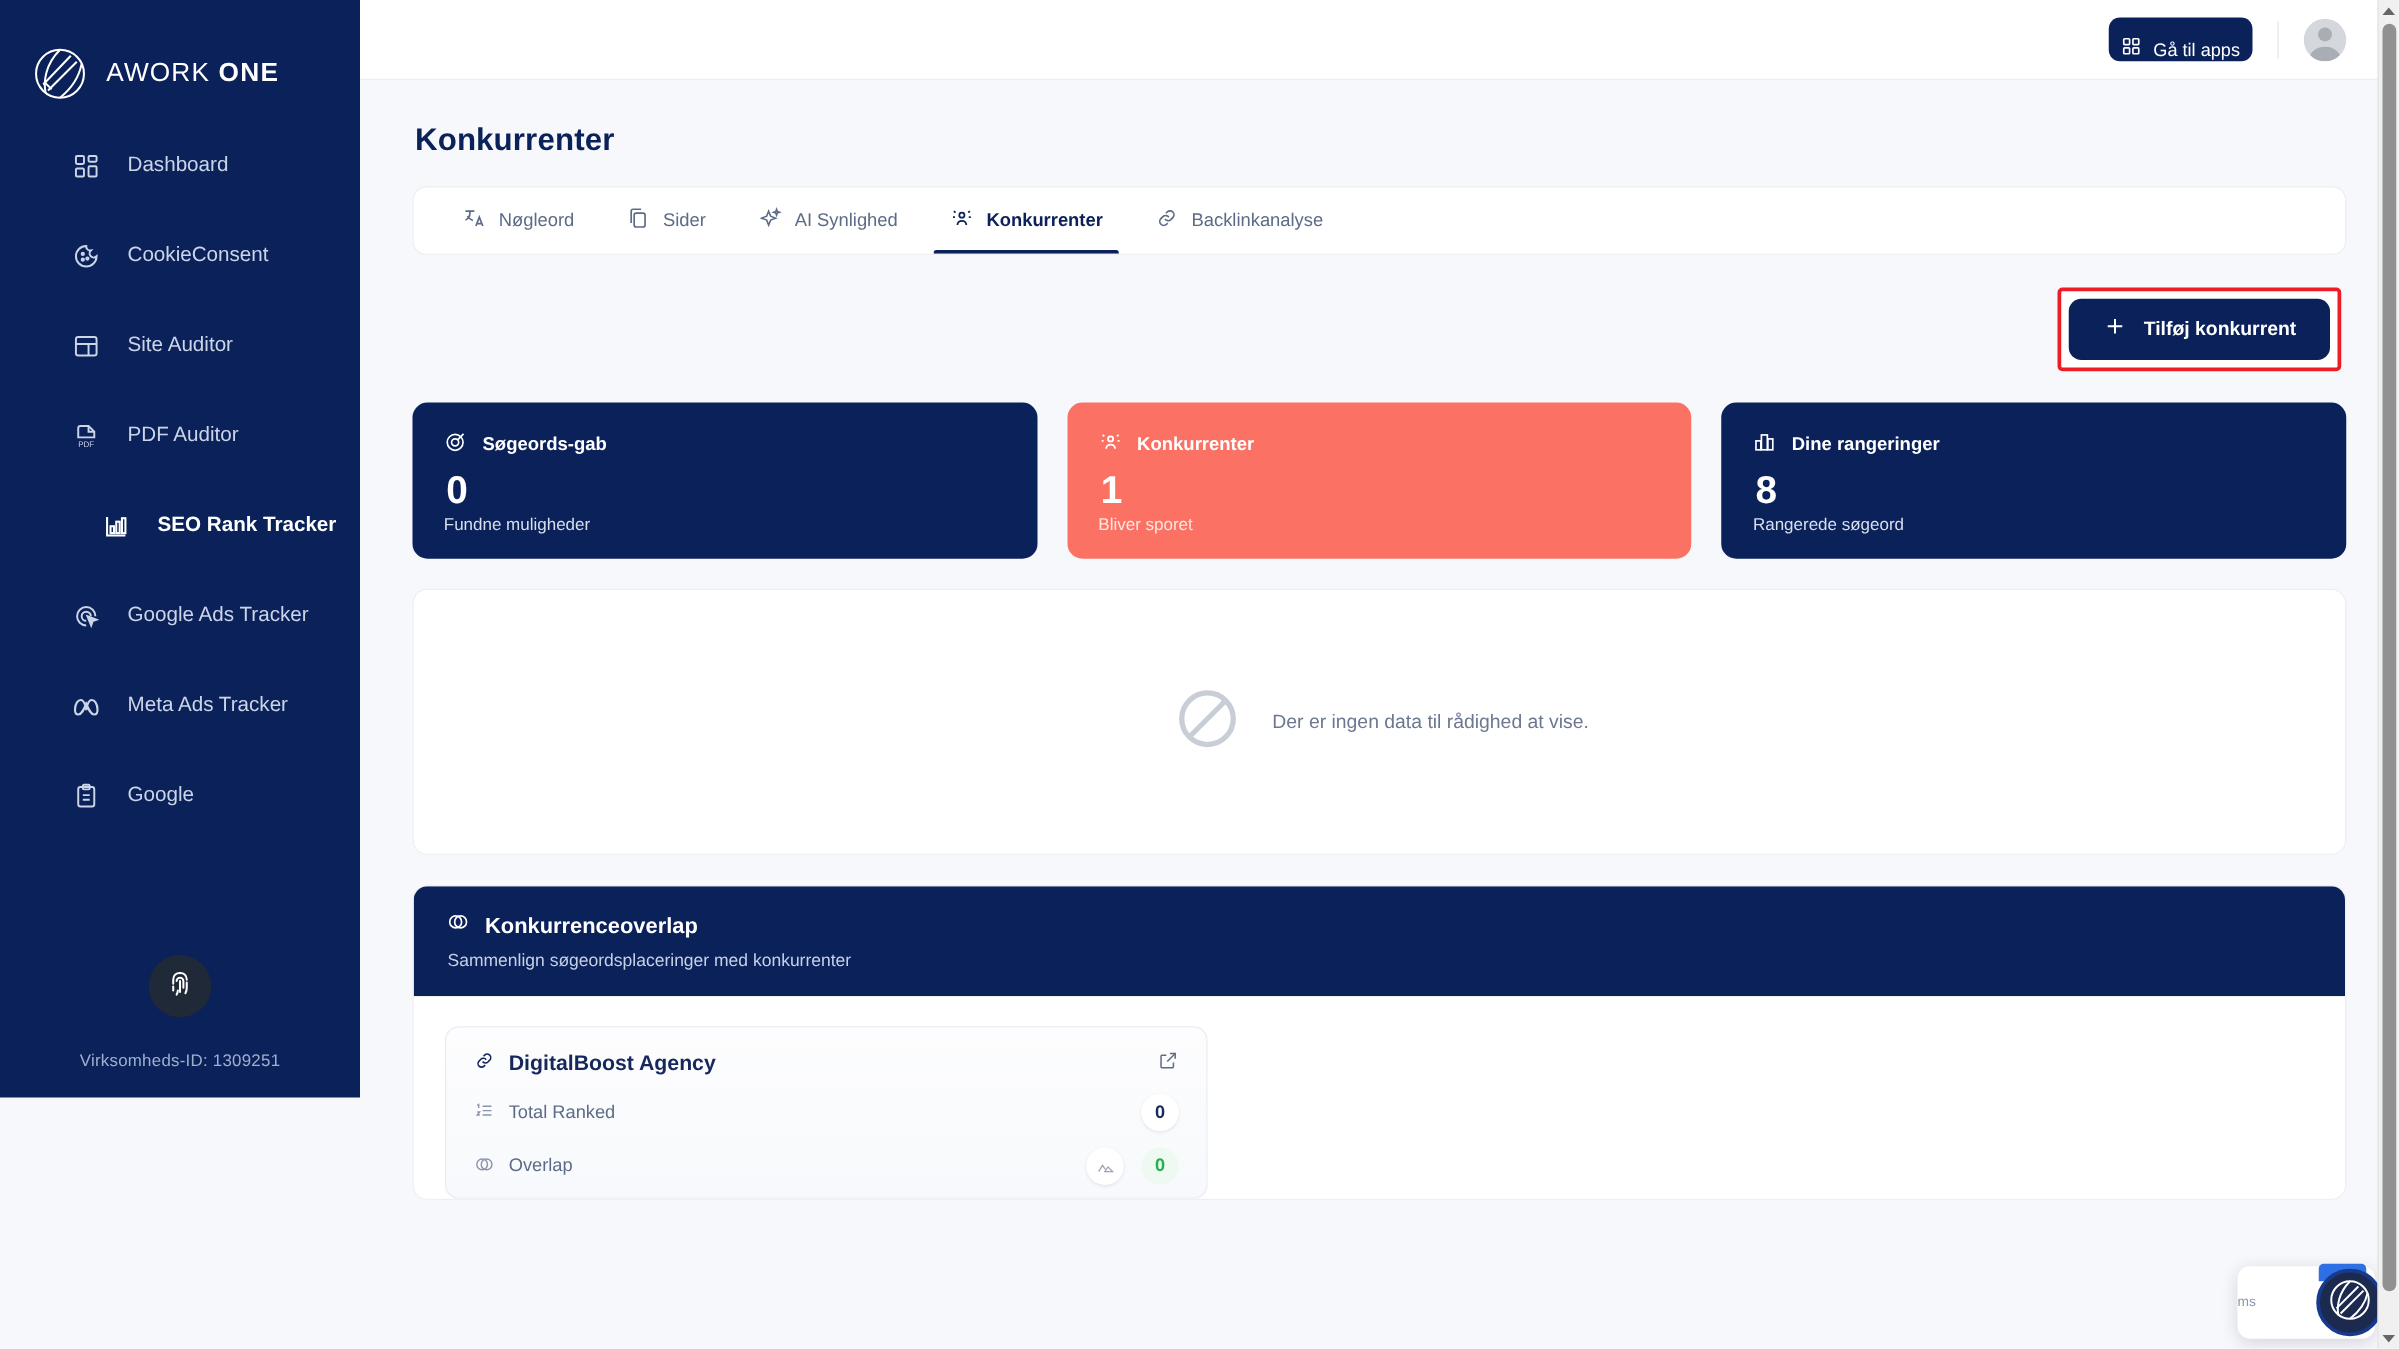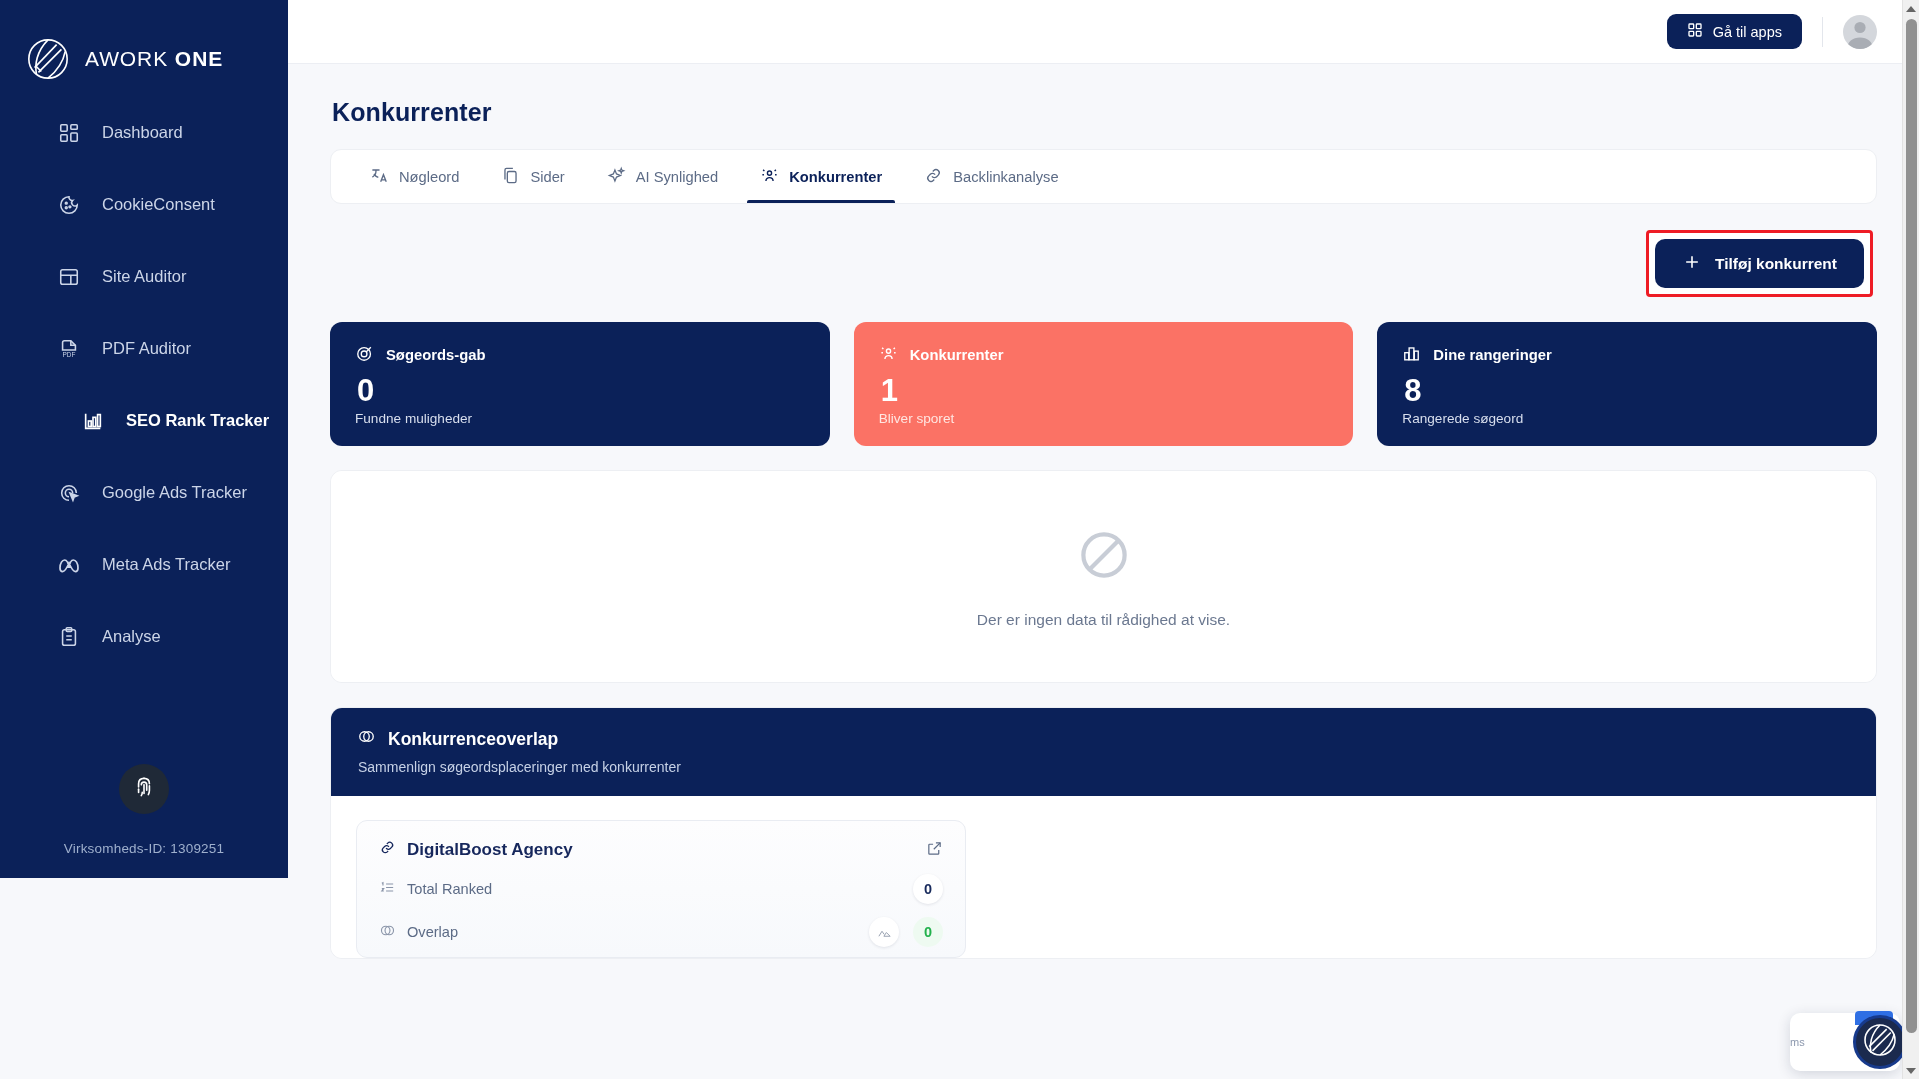--- a/index.html
+++ b/index.html
@@ -58,24 +58,24 @@
     flex: 1; height: 1079px; position: relative;
     background: #f7f8fb; overflow: hidden;
   }
   .topbar {
     height: 64px; background: #ffffff;
     border-bottom: 1px solid #eceef3;
     display: flex; align-items: center; justify-content: flex-end;
     padding-right: 42px; gap: 0px;
   }
   .apps-btn {
-    display: flex; align-items: center; gap: 10px;
+    display: flex; align-items: flex-end; gap: 10px;
     background: #0b2159; color: #fff;
     border: none; border-radius: 9px;
-    height: 35px; padding: 0 20px;
+    height: 35px; padding: 0 10px;
     font-size: 14.5px; font-family: inherit; cursor: pointer;
   }
   .topbar-divider { width: 1px; height: 30px; background: #e3e6ec; margin: 0 20px; }
   .avatar {
     width: 34px; height: 34px; border-radius: 50%;
     background: #d4d7dc; display: flex; align-items: flex-end; justify-content: center;
     overflow: hidden; cursor: pointer;
   }
 
   .content { padding: 0 42px; }
@@ -126,21 +126,21 @@
   .stat-sub { font-size: 13.6px; color: #d8dfee; }
   .stat-card.coral .stat-sub { color: #ffe6e1; }
 
   .panel { margin-top: 24px; border-radius: 12px; overflow: hidden; border: 1px solid #edeff3; }
   .panel-head { background: #0b2159; color: #fff; padding: 19px 26px 21px 26px; }
   .panel-title { display: flex; align-items: center; gap: 12px; font-size: 17.5px; font-weight: 700; }
   .panel-sub { font-size: 14px; color: #c6d1e6; margin-top: 8px; margin-left: 1px; }
   .panel-body { background: #fff; }
 
   .empty {
-    display: flex; flex-direction: column; align-items: center; justify-content: center;
+    display: flex; flex-direction: row; align-items: center; justify-content: center;
     height: 211px; gap: 22px;
   }
   .empty-text { color: #6b7890; font-size: 15.5px; }
 
   .overlap-body { background: #fff; padding: 24px 25px 0 25px; }
   .comp-card {
     border: 1px solid #e9ecf2; border-radius: 11px;
     background: linear-gradient(180deg,#fdfdfe 0%,#f7f9fc 100%);
     width: 610px; padding: 18px 22px 10px 22px;
   }
@@ -300,21 +300,21 @@
       </a>
 
       <a class="nav-item">
         <span class="ico">
           <svg viewBox="0 0 24 24" width="22" height="22" fill="none" stroke="#ccd5e8" stroke-width="1.7">
             <rect x="5" y="4" width="14" height="17" rx="2"></rect>
               <rect x="9" y="2" width="6" height="4" rx="1"></rect>
             <path d="M9 11h6M9 15h6"></path>
           </svg>
         </span>
-        <span>Analyse</span>
+        <span>Google</span>
       </a>
 
     </nav>
 
     <div class="sidebar-footer">
       <div class="fp-circle">
         <span>
           <svg viewBox="0 0 24 24" width="26" height="26" fill="none" stroke="#ffffff" stroke-width="1.5" stroke-linecap="round">
             <path d="M12 4c-3 0-5 2-5 5v3"></path>
               <path d="M12 4c3 0 5 2 5 5"></path>

